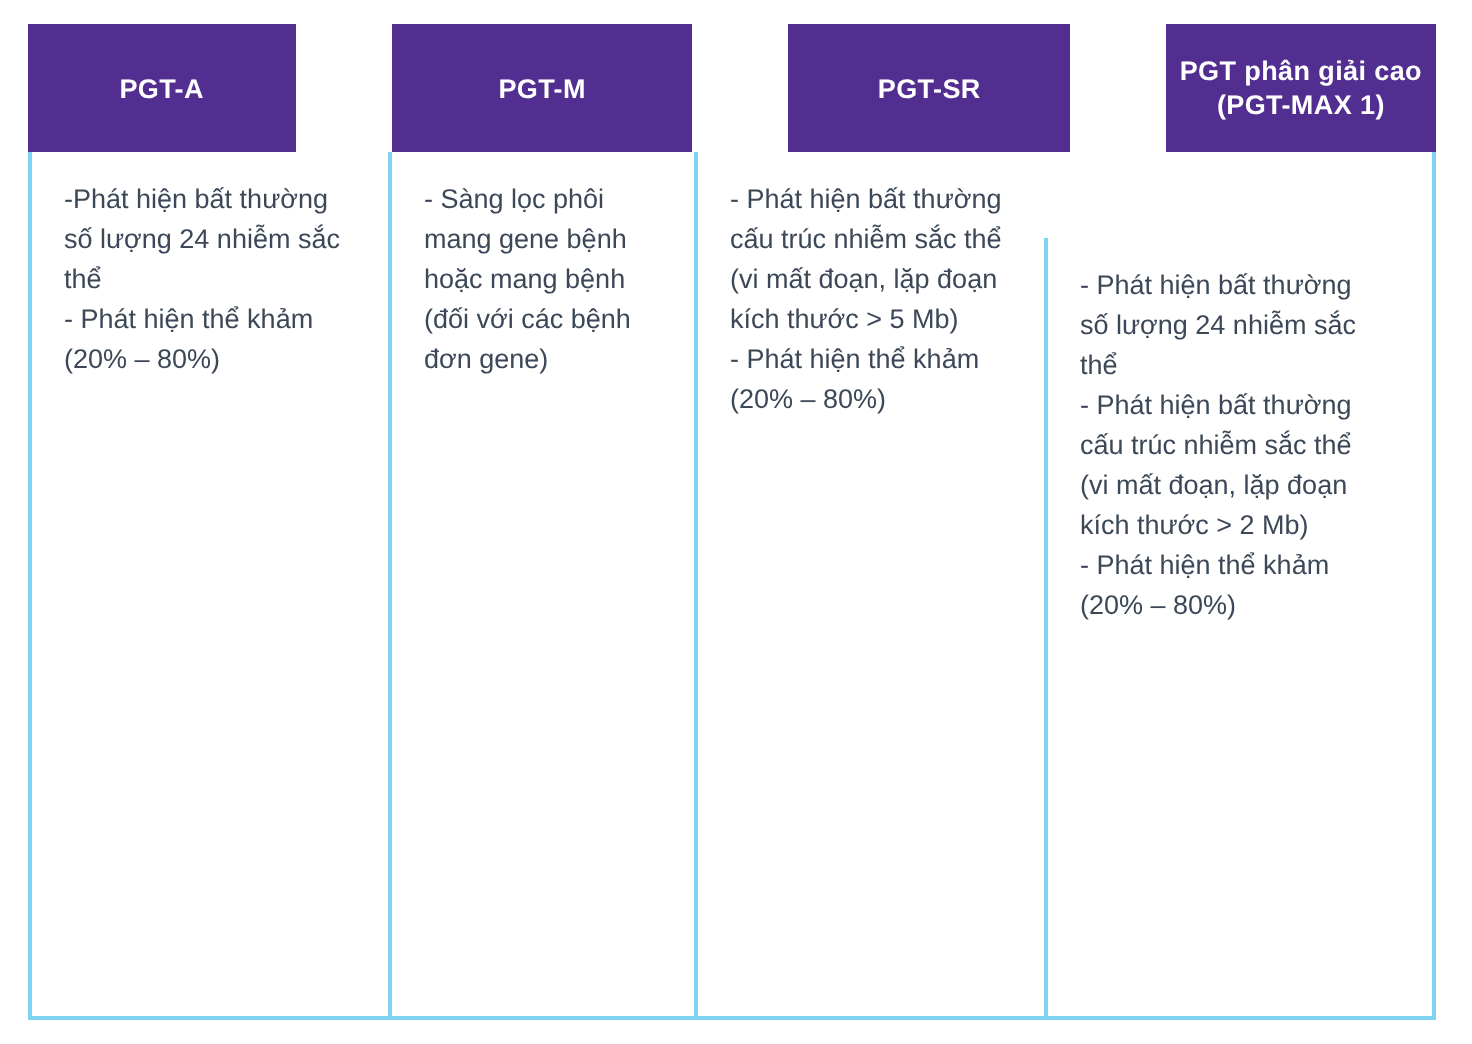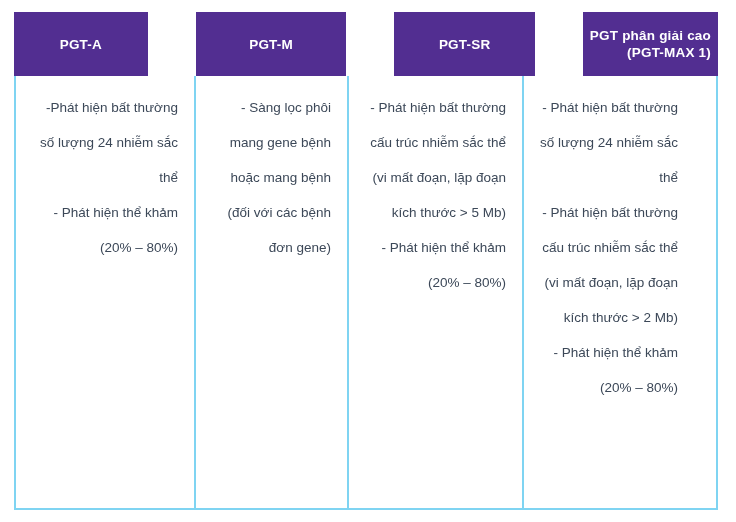--- a/index.html
+++ b/index.html
@@ -41,49 +41,48 @@
     text-align: center;
     line-height: 17px;
     box-sizing: border-box;
     padding: 0 6px;
   }
   .header-cell + .header-cell { margin-left: 2px; }
 
   .col1 { width: 176px; }
   .col2 { width: 199px; }
   .col3 { width: 185px; }
-  .col4 { width: 178px; text-align: right; }
+  .col4 { width: 178px; }
 
   
   .body-row {
     display: flex;
     width: 704px;
     height: 434px;
     box-sizing: border-box;
     border-left: 2px solid #7FD4F2;
     border-right: 2px solid #7FD4F2;
     border-bottom: 2px solid #7FD4F2;
     background: #ffffff;
   }
   .body-cell {
     box-sizing: border-box;
     padding: 14px 16px 0 16px;
     font-size: 13.5px;
     color: #3c4858;
-    line-height: 35px;
+    line-height: 20px;
     overflow: hidden;
-    text-align: right;
   }
   .body-cell + .body-cell {
     border-left: 2px solid #7FD4F2;
   }
   .bcol1 { width: 178px; }
   .bcol2 { width: 153px; }
   .bcol3 { width: 175px; }
-  .bcol4 { width: 172px; }
+  .bcol4 { width: 172px; margin-top: 43px; }
 
   .cell-text {
     white-space: pre-line;
     margin: 0;
   }
 </style>
 </head>
 <body>
 
 <div class="table-wrap">

